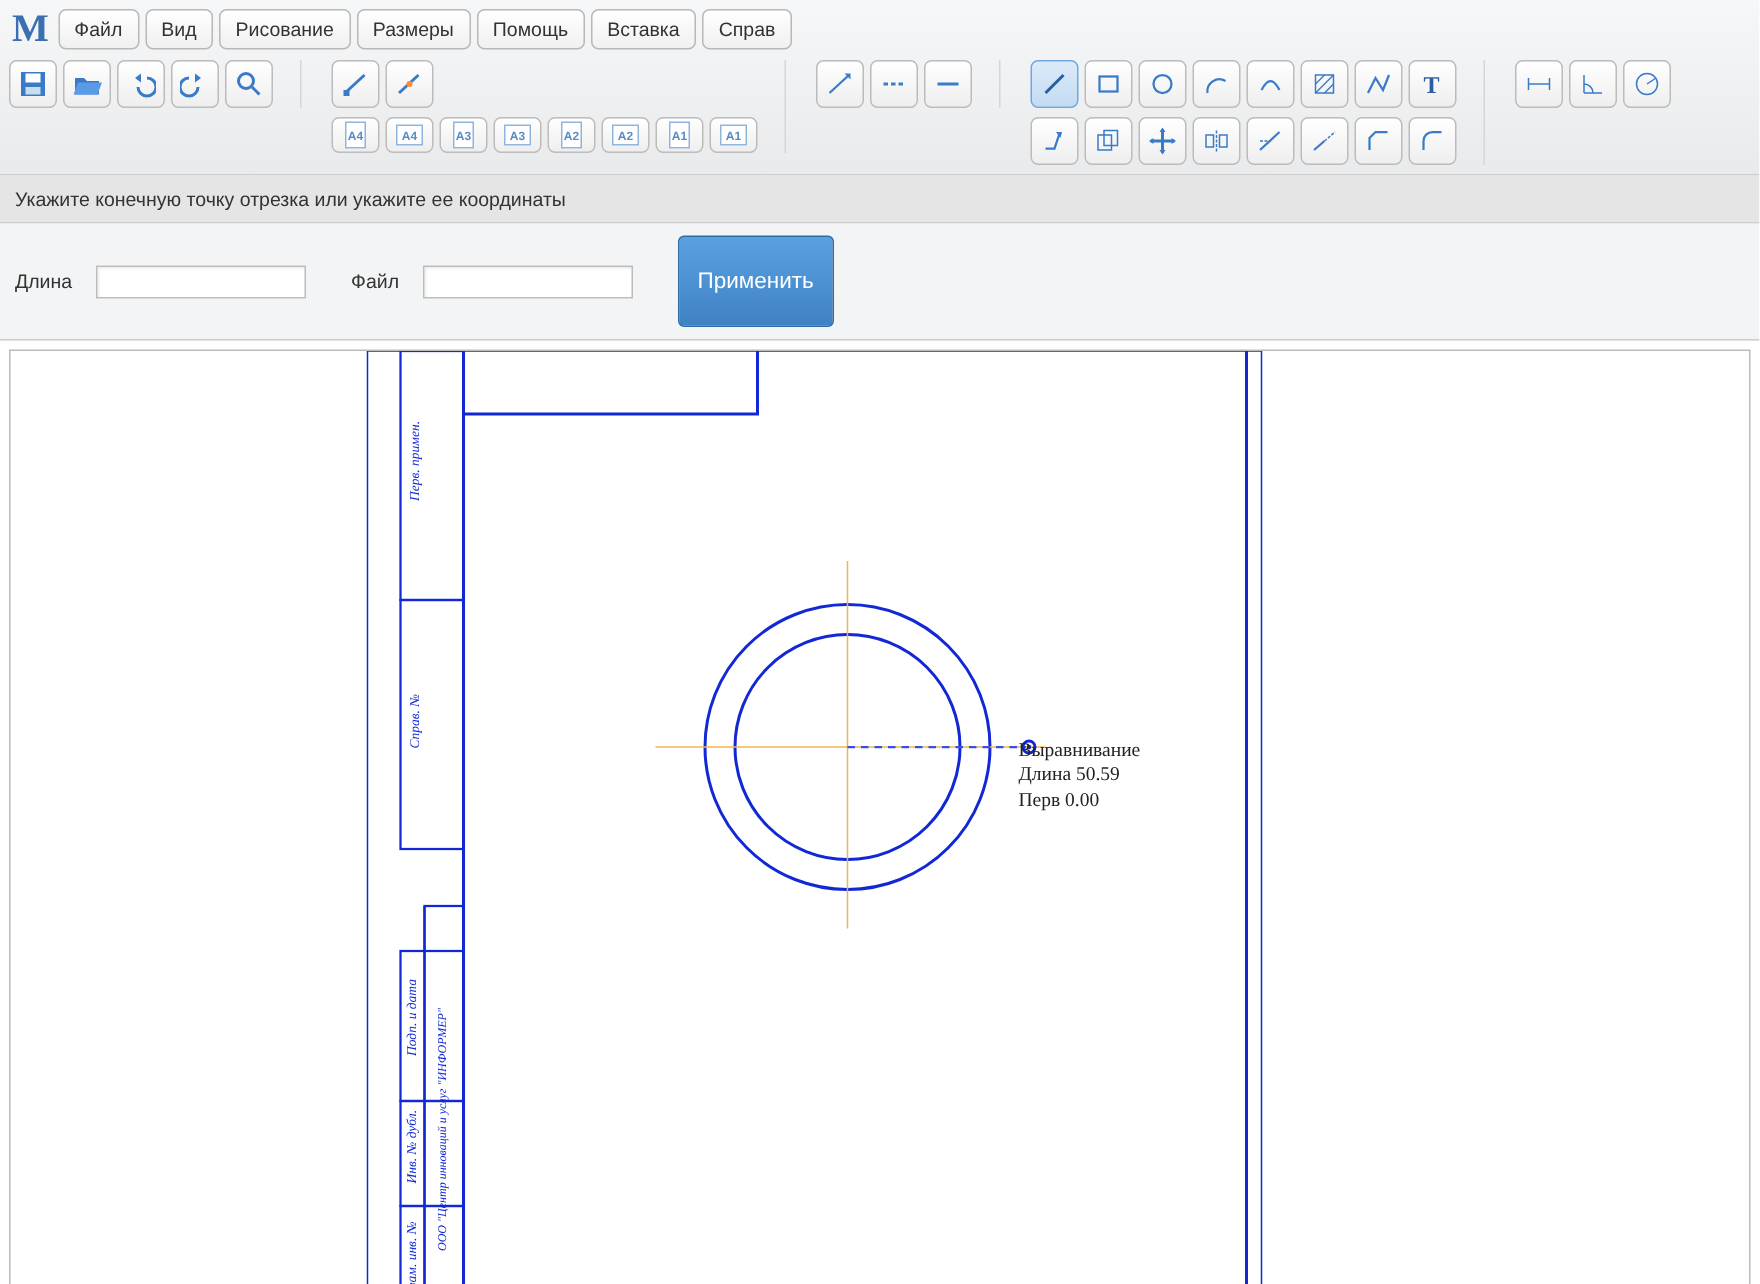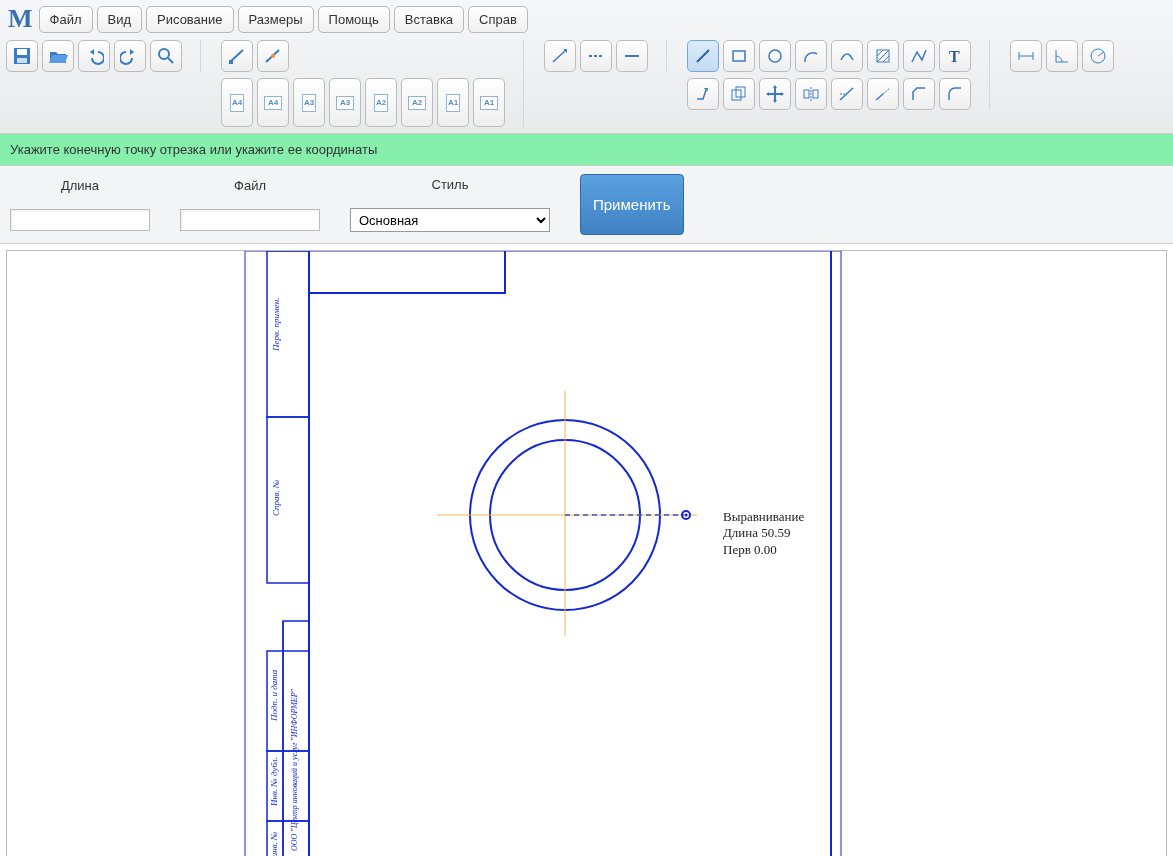--- a/index.html
+++ b/index.html
@@ -73,21 +73,21 @@
     justify-content: center;
     cursor: pointer;
   }
   .tool-btn.active {
     border-color: #6fa8df;
     background: linear-gradient(to bottom, #dcebf9, #c2dbf2);
   }
   .tool-btn svg { display: block; }
   .paper-btn {
     width: 32px;
-    height: 49px;
+    height: 24px;
     border: 1px solid #bcbcbc;
     border-radius: 5px;
     background: linear-gradient(to bottom, #ffffff, #eeeeee);
     display: flex;
     align-items: center;
     justify-content: center;
     cursor: pointer;
     font-size: 8px;
     color: #5a8cc4;
   }
@@ -95,41 +95,40 @@
     border: 1px solid #8fb5dd;
     background: #fff;
     display:flex; align-items:center; justify-content:center;
     font-weight:bold;
   }
   .paper-btn.portrait .sheet { width: 14px; height: 18px; }
   .paper-btn.landscape .sheet { width: 18px; height: 14px; }
 
   
   .prompt {
-    background: #86efac;
+    background: #e5e5e5;
     border-bottom: 1px solid #ccc;
     padding: 8px 10px;
     font-size: 13px;
     color: #333;
   }
 
   
   .inputs-bar {
     background: #f3f4f5;
     border-bottom: 1px solid #ccc;
     padding: 8px 10px;
     display: flex;
     align-items: center;
     gap: 30px;
   }
   .input-group {
     display: flex;
     align-items: center;
     gap: 16px;
-    flex-direction: column;
   }
   .input-group label { font-size: 13px; color: #333; }
   .input-group input[type=text] {
     width: 140px;
     height: 22px;
     border: 1px solid #bbb;
     padding: 2px 4px;
     font-size: 13px;
     background: #fff;
     box-shadow: inset 1px 1px 2px rgba(0,0,0,0.08);
@@ -160,21 +159,21 @@
     border: 1px solid #bbb;
     margin: 6px;
     overflow: hidden;
   }
   .canvas-svg {
     position: absolute;
     left: 0; top: 0;
   }
   .tooltip {
     position: absolute;
-    left: 716px;
+    left: 672px;
     top: 258px;
     font-family: Georgia, "Times New Roman", serif;
     font-size: 13px;
     color: #222;
     line-height: 1.25;
   }
 </style>
 </head>
 <body>
 
@@ -423,26 +422,20 @@
 <div class="prompt">Укажите конечную точку отрезка или укажите ее координаты</div>
 
 <div class="inputs-bar">
   <div class="input-group">
     <label>Длина</label>
     <input type="text" value="" style="">
   </div>
   <div class="input-group">
     <label>Файл</label>
     <input type="text" value="" style="">
-  </div>
-  <div class="input-group">
-    <label>Стиль</label>
-    <select class="style-select">
-      <option>Основная</option>
-    </select>
   </div>
   <button class="apply-btn">Применить</button>
 </div>
 
 <div class="canvas-wrap">
   <svg class="canvas-svg" width="1159" height="638">
 
     <rect x="238" y="0" width="596" height="640" fill="none" stroke="#1228d6" stroke-width="1"></rect>
 
     <line x1="302" y1="0" x2="302" y2="640" stroke="#1228d6" stroke-width="2"></line>

